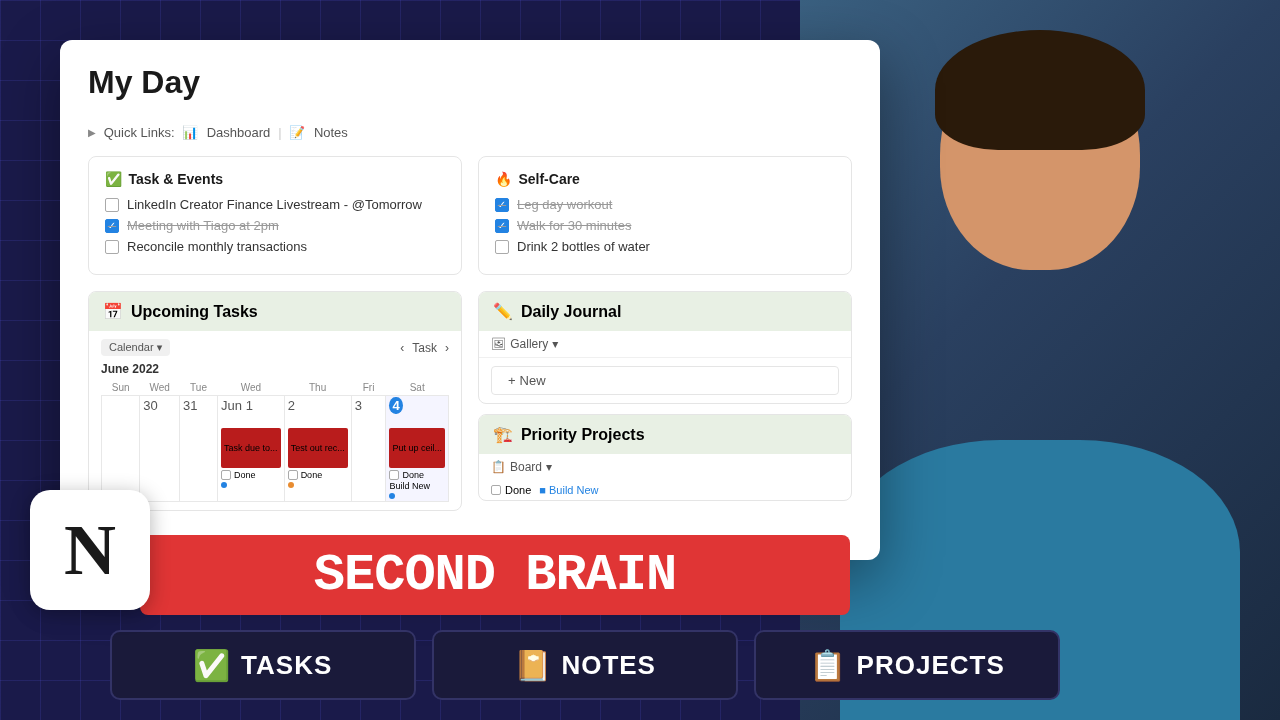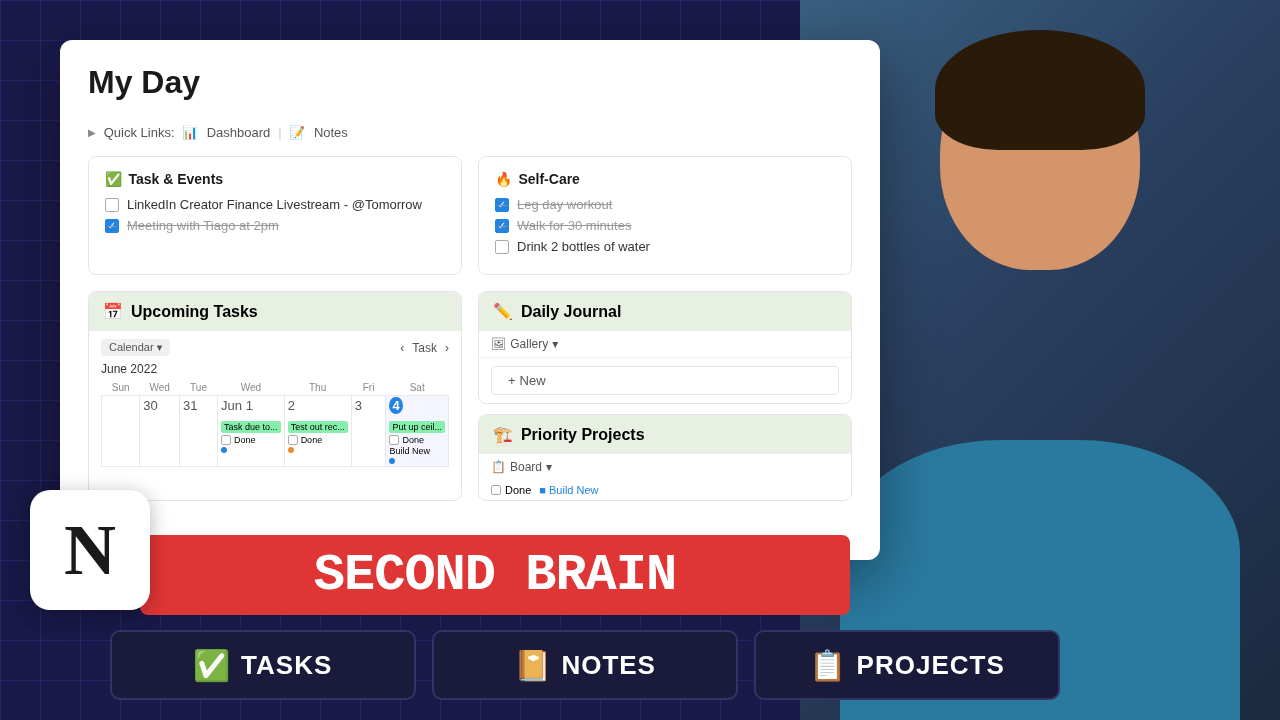--- a/index.html
+++ b/index.html
@@ -213,25 +213,25 @@
     }
     .calendar-grid td {
       border: 1px solid #e8e8e8;
       padding: 2px 3px;
       vertical-align: top;
       min-height: 36px;
       width: 60px;
     }
     .cal-date { font-size: 13px; color: #555; }
     .cal-event {
-      background: #86efac;
+      background: #b91c1c;
       border-radius: 2px;
-      padding: 1px 3px;
+      padding: 15px 3px;
       font-size: 9px;
-      margin-top: 8px;
+      margin-top: 15px;
       white-space: nowrap;
       overflow: hidden;
       text-overflow: ellipsis;
     }
     .cal-dot {
       width: 6px;
       height: 6px;
       border-radius: 50%;
       background: #2383e2;
       margin-top: 2px;
@@ -425,20 +425,24 @@
           <span>✅</span>
           <span>Task &amp; Events</span>
         </div>
         <div class="checkbox-item">
           <div class="checkbox"></div>
           <span>LinkedIn Creator Finance Livestream - @Tomorrow</span>
         </div>
         <div class="checkbox-item checked">
           <div class="checkbox checked">✓</div>
           <span>Meeting with Tiago at 2pm</span>
+        </div>
+        <div class="checkbox-item">
+          <div class="checkbox"></div>
+          <span>Reconcile monthly transactions</span>
         </div>
       </div>
 
       <div class="card">
         <div class="card-title">
           <span>🔥</span>
           <span>Self-Care</span>
         </div>
         <div class="checkbox-item checked">
           <div class="checkbox checked">✓</div>
@@ -466,21 +470,21 @@
           <div class="calendar-toolbar">
             <div class="calendar-nav">
               <span class="cal-view">Calendar ▾</span>
             </div>
             <div class="calendar-nav">
               <span>‹</span>
               <span>Task</span>
               <span>›</span>
             </div>
           </div>
-          <div style="font-size:12px; font-weight:400; color:#333; margin-bottom:4px;">June 2022</div>
+          <div style="font-size:12px; font-weight:700; color:#333; margin-bottom:4px;">June 2022</div>
           <table class="calendar-grid">
             <thead>
               <tr>
                 <th>Sun</th>
                 <th>Wed</th>
                 <th>Tue</th>
                 <th>Wed</th>
                 <th>Thu</th>
                 <th>Fri</th>
                 <th>Sat</th>

